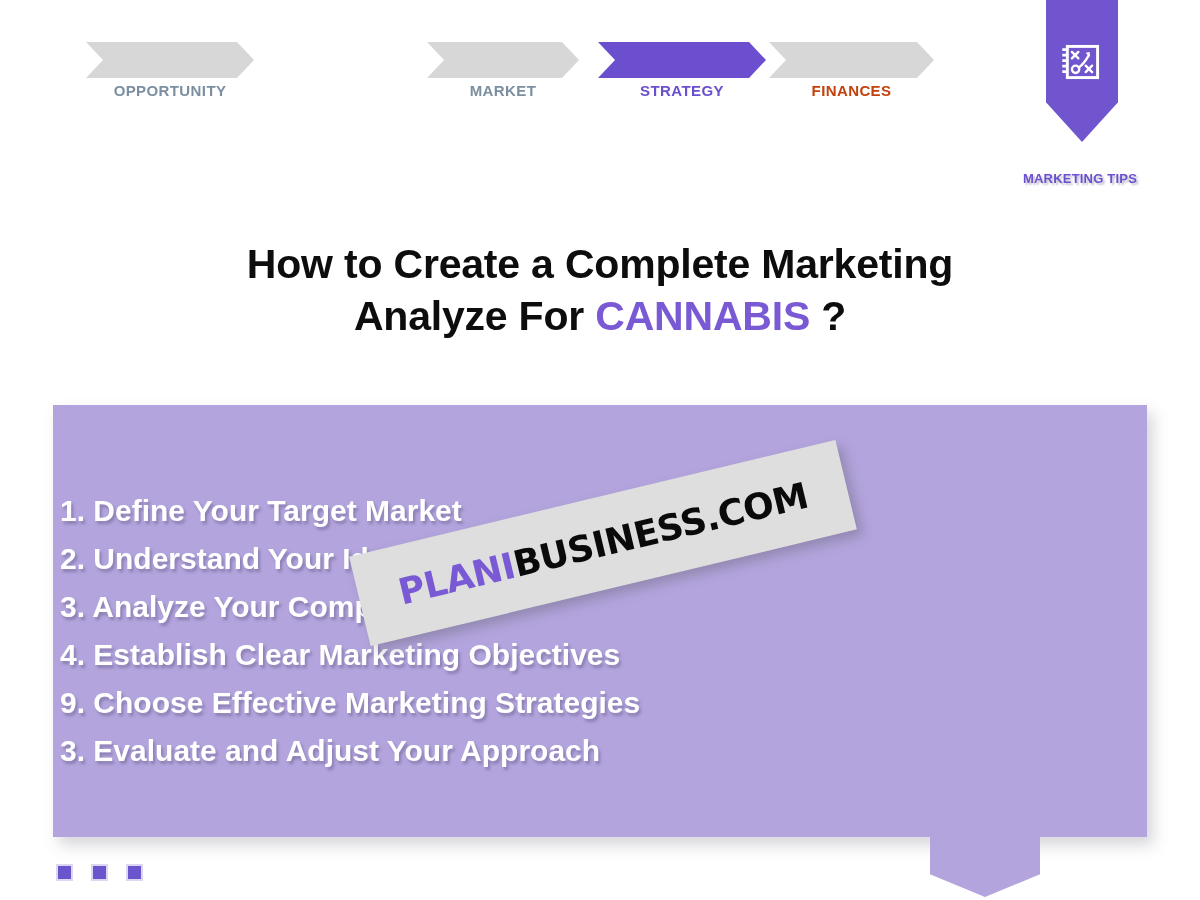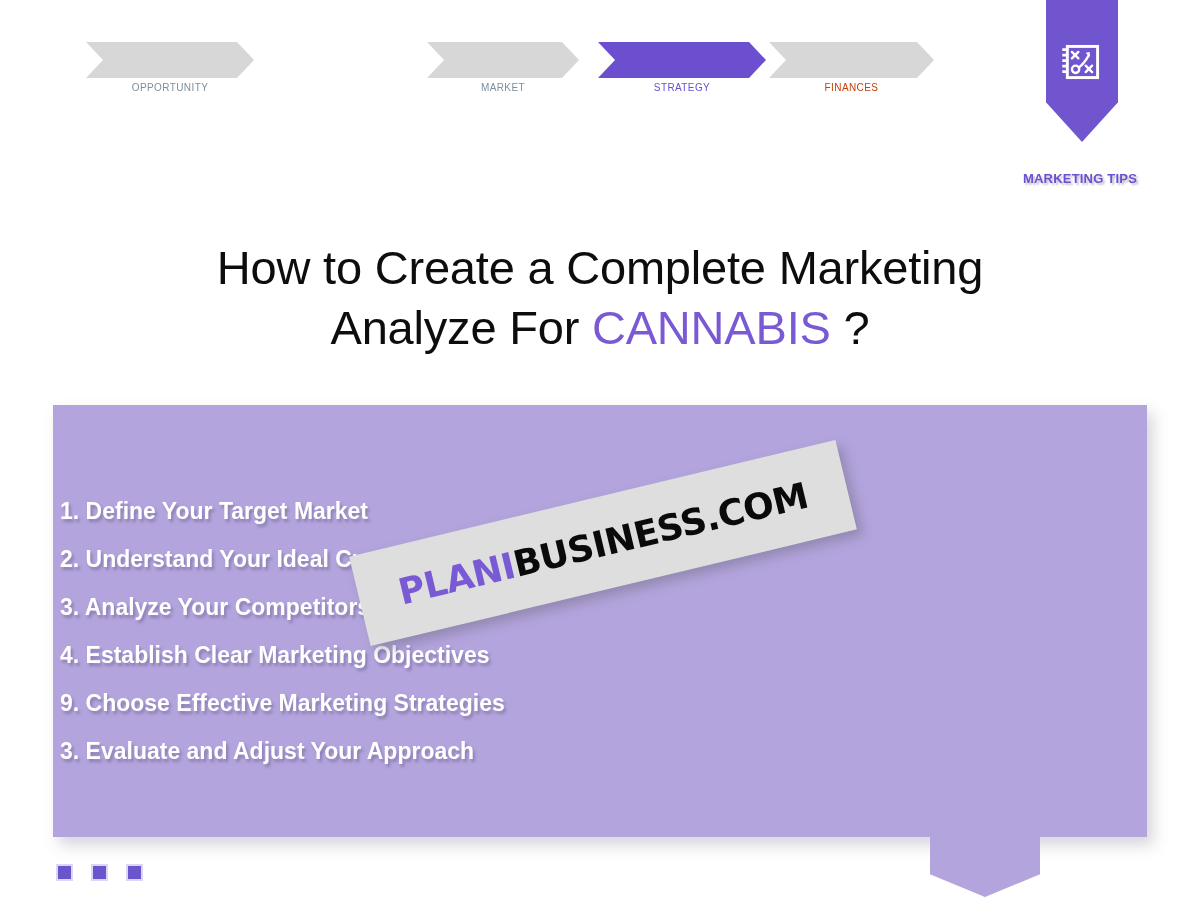--- a/index.html
+++ b/index.html
@@ -35,22 +35,22 @@
     background: #d7d7d7;
     clip-path: polygon(0 0, calc(100% - 17px) 0, 100% 50%, calc(100% - 17px) 100%, 0 100%, 17px 50%);
   }
   .step.active .chev { background: #6b4fce; }
   .step-label {
     position: absolute;
     top: 40px;
     left: 0;
     width: 100%;
     text-align: center;
-    font-size: 10px;
-    font-weight: normal;
+    font-size: 15px;
+    font-weight: bold;
     letter-spacing: 0.4px;
     color: #7b8fa0;
   }
   .step.active .step-label { color: #6b4fce; }
   .step.dim .step-label { color: #c2410c; }
 
   .step-1 { left: 0px;   width: 168px; }
   .step-2 { left: 172px; width: 150px; }
   .step-3 { left: 341px; width: 152px; }
   .step-4 { left: 512px; width: 168px; }
@@ -87,23 +87,23 @@
     text-shadow: 2px 2px 2px rgba(120,110,150,0.45);
   }
 
   
   .title {
     position: absolute;
     left: 90px;
     top: 238px;
     width: 1020px;
     text-align: center;
-    font-size: 47px;
+    font-size: 41px;
     line-height: 1.28;
-    font-weight: normal;
+    font-weight: bold;
     color: #0d0d0d;
     letter-spacing: -0.2px;
   }
   .title .hl { color: #7a5ad4; }
 
   
   .panel {
     position: absolute;
     left: 53px;
     top: 405px;
@@ -122,21 +122,21 @@
     clip-path: polygon(0 0, 100% 0, 100% 62%, 50% 100%, 0 62%);
     box-shadow: 4px 6px 10px rgba(120,120,140,0.25);
   }
   .list {
     position: absolute;
     left: 60px;
     top: 487px;
     width: 1000px;
   }
   .list-item {
-    font-size: 23px;
+    font-size: 30px;
     font-weight: bold;
     color: #ffffff;
     line-height: 48px;
     white-space: nowrap;
     text-shadow: 2px 3px 3px rgba(105,95,140,0.55);
   }
 
   
   .watermark {
     position: absolute;

